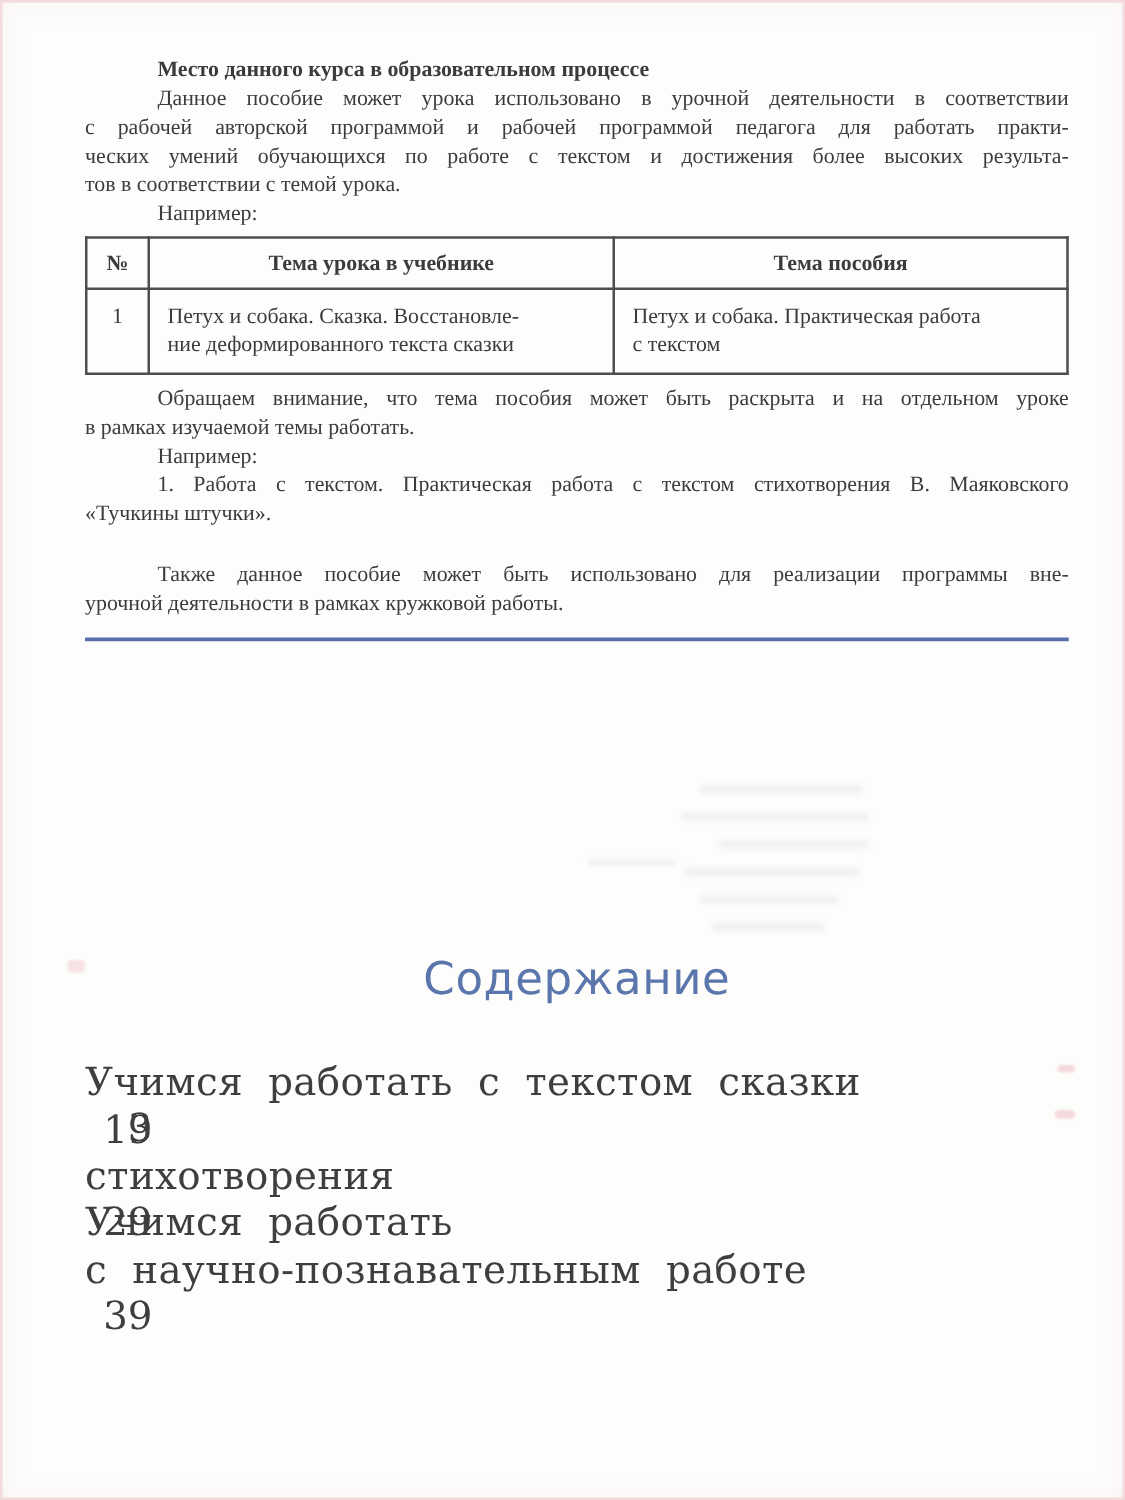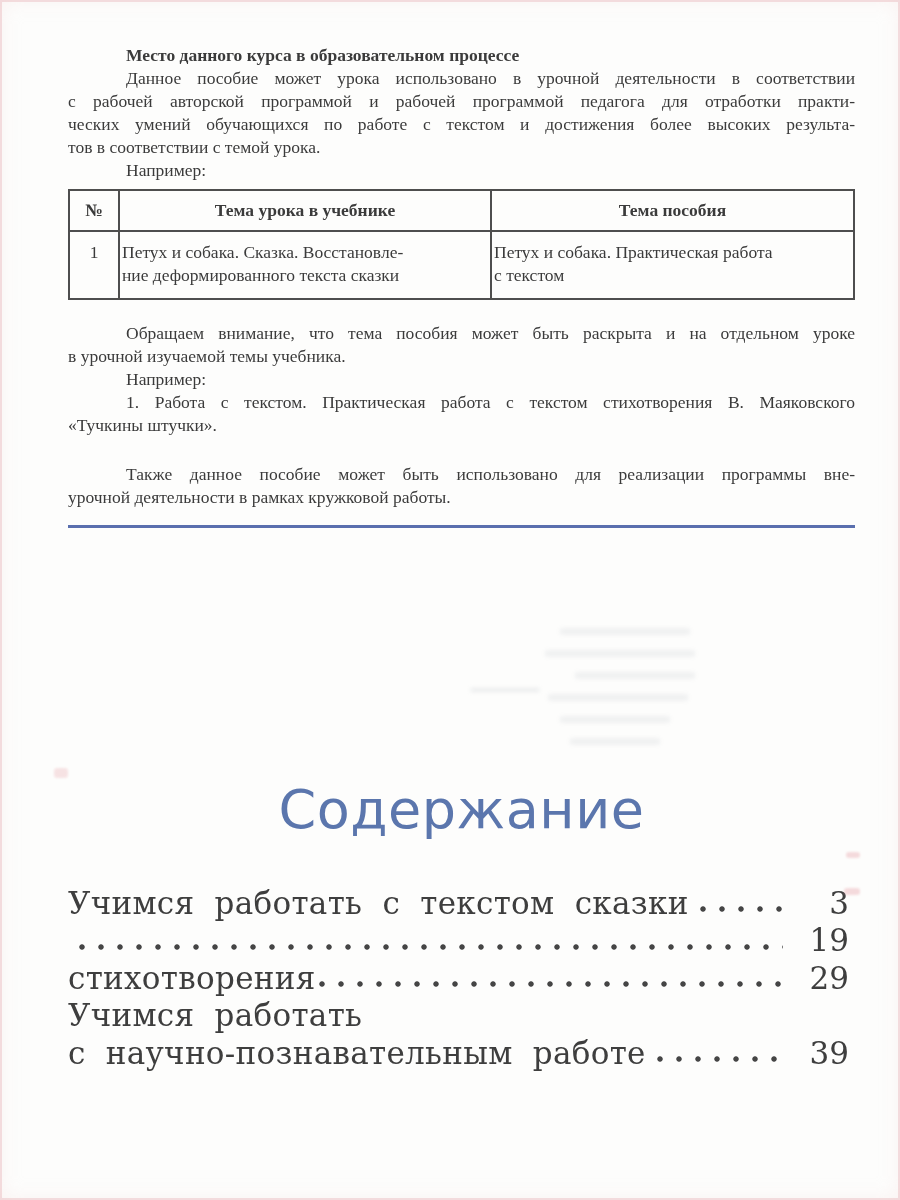--- a/index.html
+++ b/index.html
@@ -13,59 +13,59 @@
     box-shadow: inset 0 0 0 2px rgba(233,185,188,.45), inset 0 0 20px rgba(244,221,221,.35);
   }
   .line { font-size:17.5px; line-height:23px; }
   .indent { padding-left:58px; }
   .just { text-align:justify; text-align-last:justify; }
   .bold-h { font-weight:bold; font-size:17.5px; line-height:23px; padding-left:58px; }
 
   table.topics { border-collapse:collapse; width:100%; margin-top:7px; table-layout:fixed; }
   .topics th, .topics td { border:2px solid #4e4e4e; font-size:17.5px; line-height:23px; }
   .topics th { font-weight:bold; text-align:center; padding:8px 6px; }
-  .topics td { vertical-align:top; padding:9px 2px 11px; }
+  .topics td { vertical-align:top; padding:9px 14px 11px; }
   .topics td.c-num { text-align:center; padding:9px 0; }
   .col-num { width:50px; } .col-lesson { width:372px; }
 
-  .after { margin-top:22px; }
+  .after { margin-top:7px; }
   .also { margin-top:26px; }
   .rule { border:0; height:2.5px; background:var(--rule-blue, #5a6fae); margin:16px 0 0; }
 
   .toc-heading {
     margin:250px 0 0; text-align:center;
     font-family:"DejaVu Sans","Liberation Sans",sans-serif;
-    font-weight:400; font-size:54px; letter-spacing:.5px;
+    font-weight:400; font-size:36px; letter-spacing:.5px;
     color:var(--accent-blue, #5b76ad);
   }
   .toc {
     margin-top:44px; padding-right:6px;
     font-family:"DejaVu Serif", serif; font-size:31px; color:#3e3e3e;
   }
-  .toc-line { display:flex; height:37.5px; line-height:37px; white-space:nowrap; }
+  .toc-line { display:flex; height:37.5px; line-height:37px; white-space:nowrap;flex-direction:column; }
   .toc-line .t { word-spacing:10px; letter-spacing:.3px; flex:0 0 auto; }
   .leader {
     flex:1 1 auto; align-self:stretch; margin:0 12px 0 10px;
     background: radial-gradient(circle at 4px 4px, #454545 2.3px, rgba(0,0,0,0) 3.1px)
                 left calc(100% - 9px) / 19px 8px repeat-x;
   }
   .pg { flex:0 0 auto; width:54px; text-align:right; }
 
   .artifact { position:absolute; pointer-events:none; }
   .ghost { background:#98a0aa; opacity:.13; filter:blur(2px); border-radius:2px; }
   .pinkmark { background:#e8a7ad; opacity:.4; filter:blur(1px); border-radius:3px; }
 </style>
 </head>
 <body>
 
 <div class="sheet">
 
   <div class="bold-h">Место данного курса в образовательном процессе</div>
   <div class="line indent just">Данное пособие может урока использовано в урочной деятельности в соответствии</div>
-  <div class="line just">с рабочей авторской программой и рабочей программой педагога для отработки практи-</div>
+  <div class="line just">с рабочей авторской программой и рабочей программой педагога для работать практи-</div>
   <div class="line just">ческих умений обучающихся по работе с текстом и достижения более высоких результа-</div>
   <div class="line">тов в соответствии с темой урока.</div>
   <div class="line indent">Например:</div>
 
   <table class="topics">
     <colgroup>
         <col class="col-num">
         <col class="col-lesson">
         <col>
       </colgroup>
@@ -86,21 +86,21 @@
         <td>
           <div>Петух и собака. Практическая работа</div>
           <div>с текстом</div>
         </td>
       </tr>
     </tbody>
   </table>
 
   <div class="after">
     <div class="line indent just">Обращаем внимание, что тема пособия может быть раскрыта и на отдельном уроке</div>
-    <div class="line">в урочной изучаемой темы учебника.</div>
+    <div class="line">в рамках изучаемой темы работать.</div>
     <div class="line indent">Например:</div>
     <div class="line indent just">1. Работа с текстом. Практическая работа с текстом стихотворения В. Маяковского</div>
     <div class="line">«Тучкины штучки».</div>
   </div>
 
   <div class="also">
     <div class="line indent just">Также данное пособие может быть использовано для реализации программы вне-</div>
     <div class="line">урочной деятельности в рамках кружковой работы.</div>
   </div>
 

